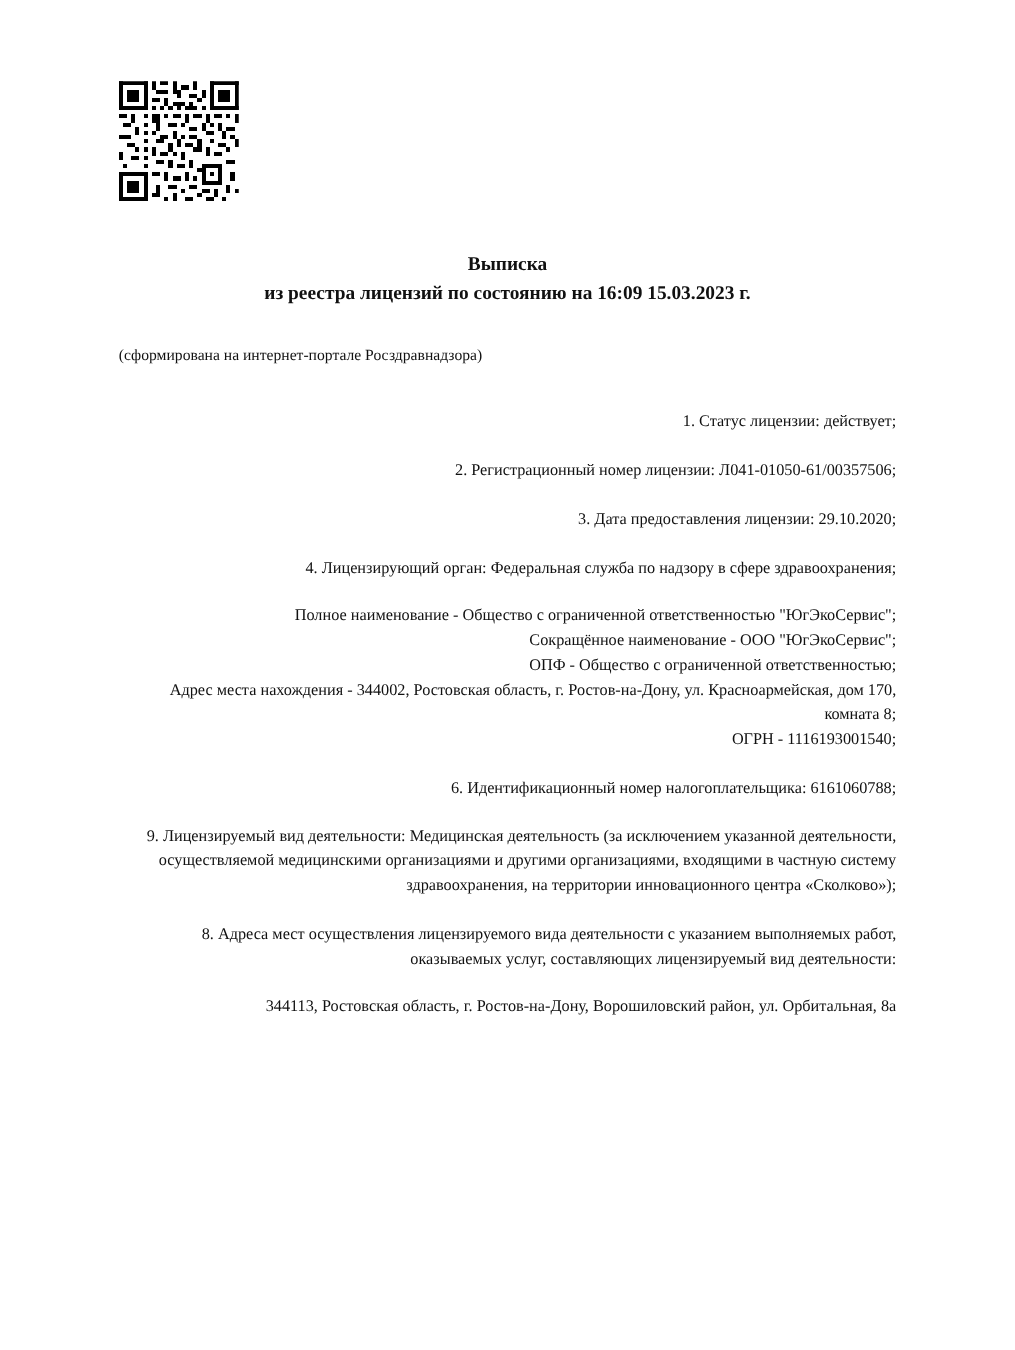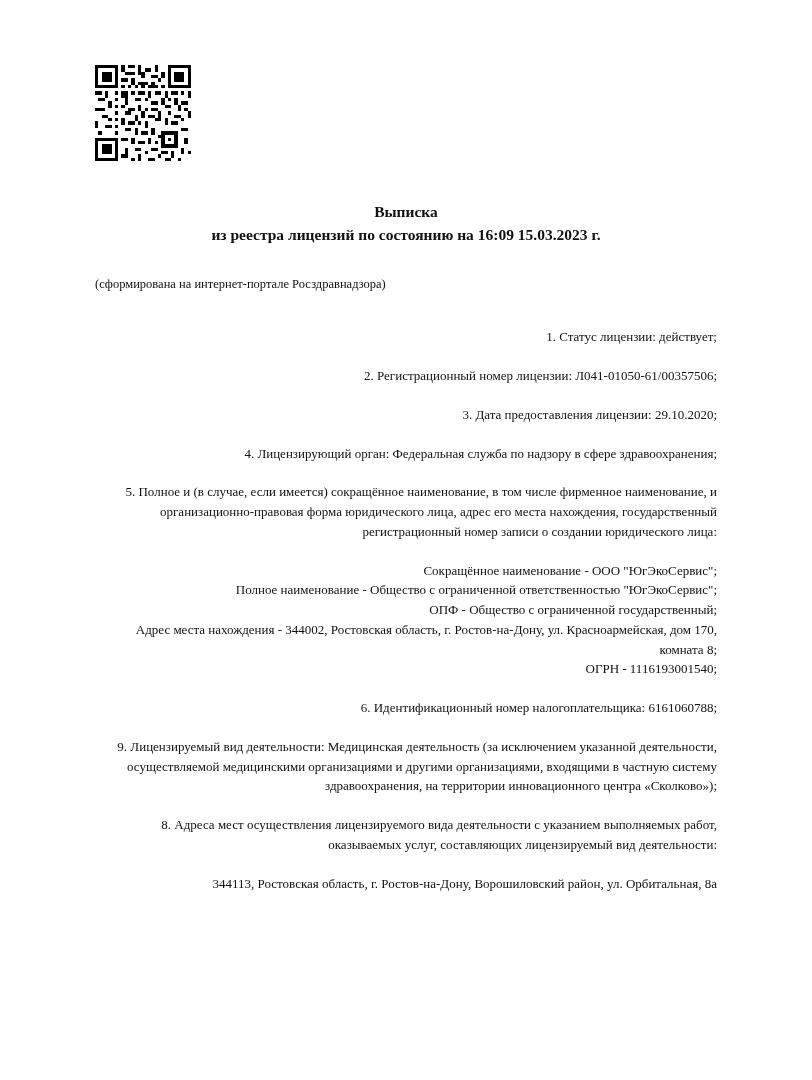--- a/index.html
+++ b/index.html
@@ -216,26 +216,25 @@
     <span class="title-line2">из реестра лицензий по состоянию на 16:09 15.03.2023 г.</span>
     <div class="subnote">(сформирована на интернет-портале Росздравнадзора)</div>
   </div>
 
   <div class="body-block">
 
     <p class="para">1. Статус лицензии: действует;</p>
     <p class="para">2. Регистрационный номер лицензии: Л041-01050-61/00357506;</p>
     <p class="para">3. Дата предоставления лицензии: 29.10.2020;</p>
     <p class="para">4. Лицензирующий орган: Федеральная служба по надзору в сфере здравоохранения;</p>
-    <p class="para">5. Полное и (в случае, если имеется) сокращённое наименование, в том числе фирменное наименование, и организационно-правовая форма юридического лица, адрес его места нахождения, государственный регистрационный номер записи о создании юридического лица:</p>
 
     <p class="para lines">
+      <span class="l">Полное наименование - Общество с ограниченной ответственностью "ЮгЭкоСервис";</span>
       <span class="l">Сокращённое наименование - ООО "ЮгЭкоСервис";</span>
-      <span class="l">Полное наименование - Общество с ограниченной ответственностью "ЮгЭкоСервис";</span>
-      <span class="l">ОПФ - Общество с ограниченной государственный;</span>
+      <span class="l">ОПФ - Общество с ограниченной ответственностью;</span>
       <span class="l">Адрес места нахождения - 344002, Ростовская область, г. Ростов-на-Дону, ул. Красноармейская, дом 170, комната 8;</span>
       <span class="l">ОГРН - 1116193001540;</span>
     </p>
 
     <p class="para">6. Идентификационный номер налогоплательщика: 6161060788;</p>
     <p class="para">9. Лицензируемый вид деятельности: Медицинская деятельность (за исключением указанной деятельности, осуществляемой медицинскими организациями и другими организациями, входящими в частную систему здравоохранения, на территории инновационного центра «Сколково»);</p>
     <p class="para">8. Адреса мест осуществления лицензируемого вида деятельности с указанием выполняемых работ, оказываемых услуг, составляющих лицензируемый вид деятельности:</p>
     <p class="para">344113, Ростовская область, г. Ростов-на-Дону, Ворошиловский район, ул. Орбитальная, 8а</p>
 
   </div>

